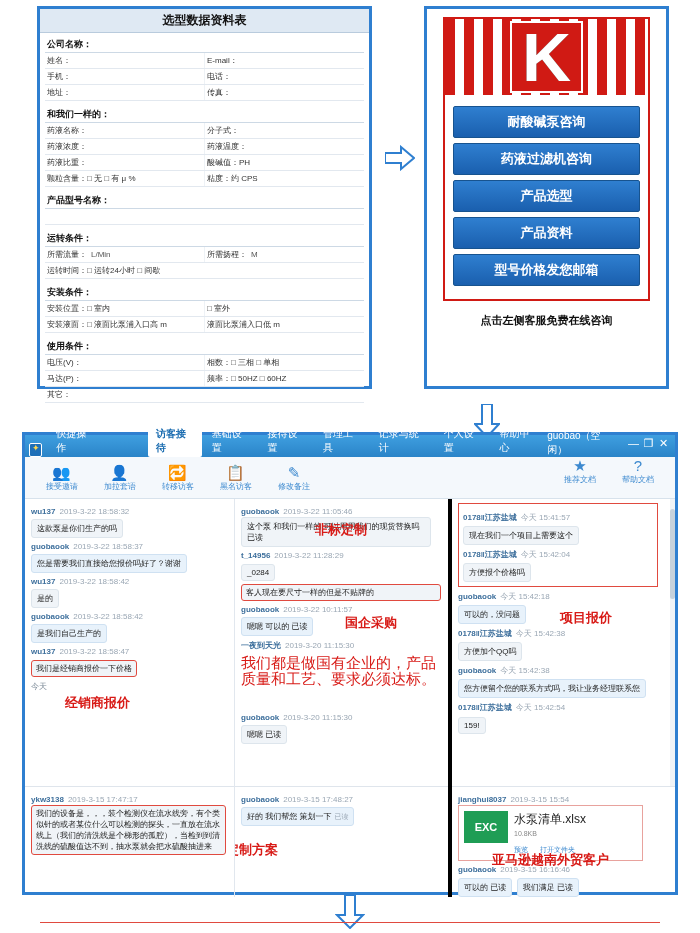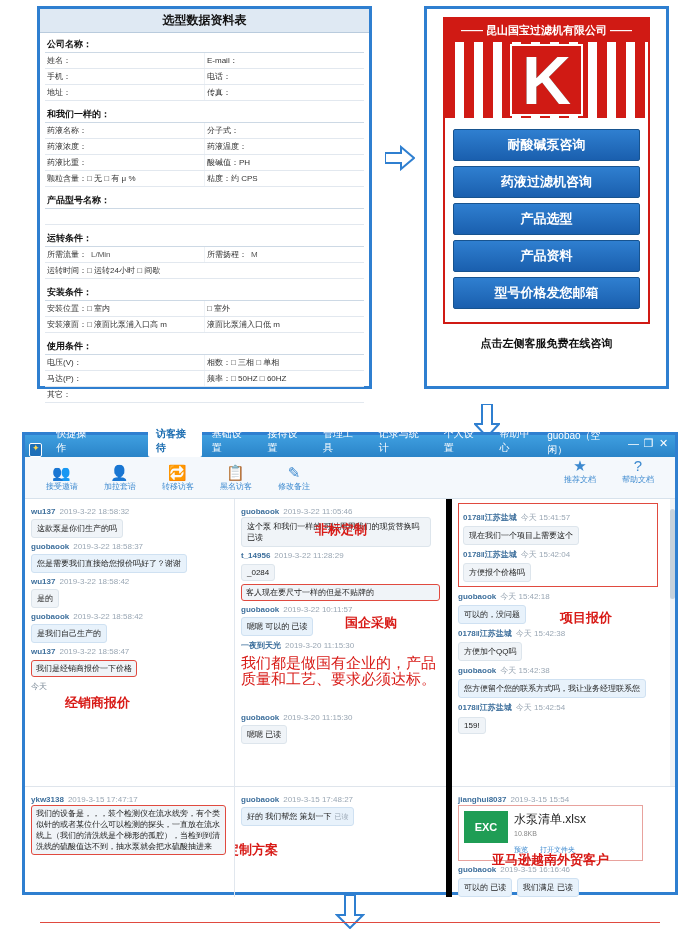--- a/index.html
+++ b/index.html
@@ -110,21 +110,21 @@
   }
   .tool{
     width:58px; text-align:center; color:#3c89cf; font-size:8px; line-height:11px;
   }
   .tool .ic{ font-size:15px; display:block; line-height:17px; }
   .tool-right{ position:absolute; right:8px; top:0; display:flex; }
 
   .im-body{ display:flex; height:398px; }
   .col{ position:relative; }
   .col-l{ width:210px; border-right:1px solid #e1e7ee; }
-  .col-m{ width:217px; border-right:6px solid #000000; }
+  .col-m{ width:217px; border-right:4px solid #000000; }
   .col-r{ width:223px; }
   .pane{ padding:4px 6px; position:relative; }
   .pane-top{ height:288px; border-bottom:1px solid #dfe5ec; overflow:hidden; }
   .pane-bot{ height:110px; overflow:hidden; }
 
   .msg-user{ font-size:8px; color:#4a7fae; margin:4px 0 1px 0; }
   .msg-user b{ color:#3d6f9c; }
   .msg-time{ color:#9aa7b4; margin-left:4px; }
   .bubble{
     display:inline-block; background:#f0f4f8; border:1px solid #dde5ec;
@@ -302,21 +302,20 @@
 </div>
 
 <div class="arrow-right">
   <svg width="30" height="26" viewBox="0 0 30 26">
     <polygon points="0,8 16,8 16,2 29,13 16,24 16,18 0,18" fill="#ffffff" stroke="#2f7fd0" stroke-width="2"></polygon>
   </svg>
 </div>
 
 <div class="promo-panel">
   <div class="promo-inner">
-    <div class="promo-company">—— 昆山国宝过滤机有限公司 ——</div>
     <div class="promo-k">
       <span class="kbox">K</span>
     </div>
     <div class="btn-list">
       <div class="pbtn">耐酸碱泵咨询</div>
       <div class="pbtn">药液过滤机咨询</div>
       <div class="pbtn">产品选型</div>
       <div class="pbtn">产品资料</div>
       <div class="pbtn">型号价格发您邮箱</div>
     </div>

